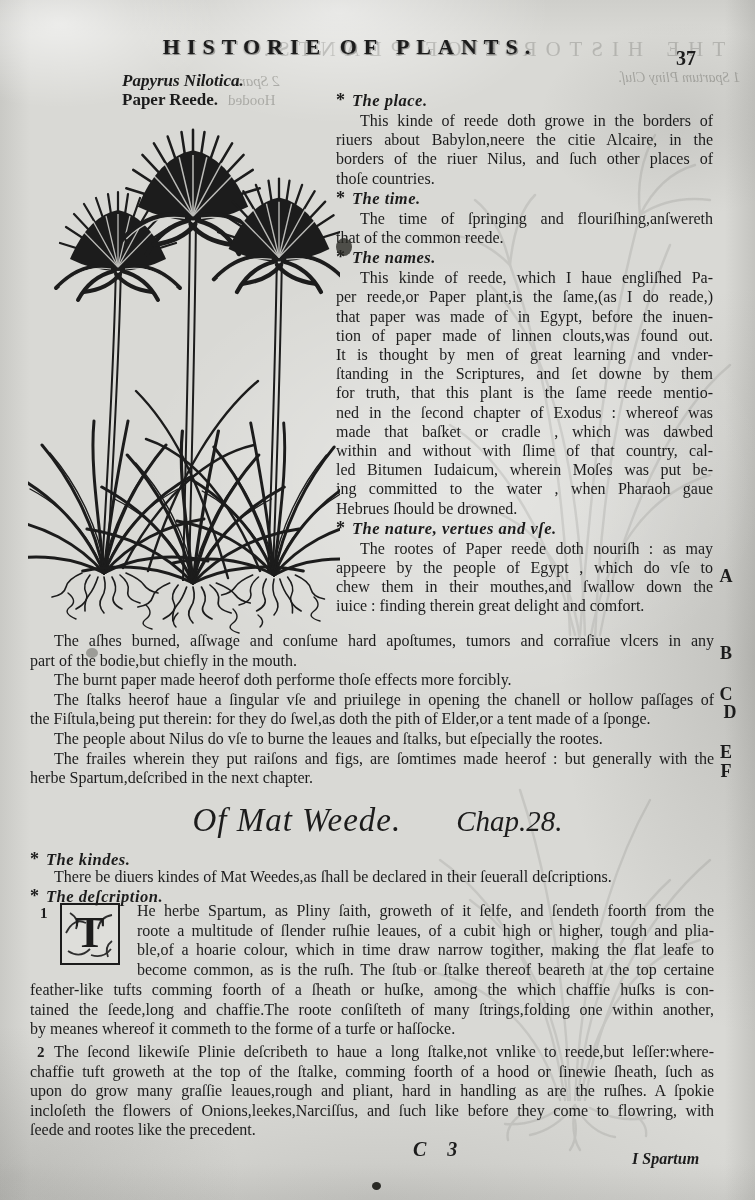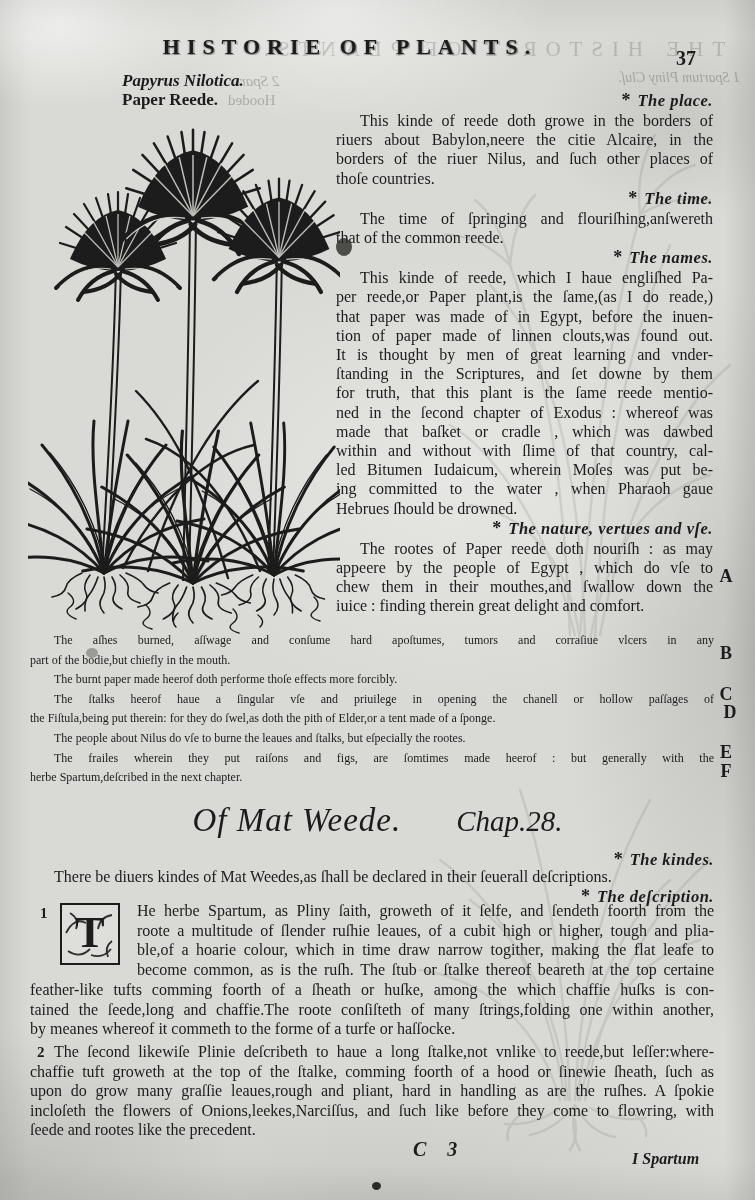--- a/index.html
+++ b/index.html
@@ -47,27 +47,27 @@
   .cap2{top:90px;left:122px;font-size:17px;font-weight:600;z-index:3;}
   .ghost-cap1{top:73px;left:232px;font-size:15px;}
   .ghost-cap2{top:92px;left:228px;font-size:15px;font-style:normal;}
   .ghost-tr1{top:70px;left:560px;width:180px;font-size:14px;text-align:left;}
   
   .jline{text-align:justify;text-align-last:justify;}
   .jline.last{text-align-last:left;}
   .para .jline:first-child{text-indent:24px;}
   .noind .jline:first-child{text-indent:0;}
   .alljust .jline.last{text-align-last:justify;}
-  .shead{text-align:right;font-size:16.5px;line-height:18px;margin:1px 0 1px;}
+  .shead{text-align:left;font-size:16.5px;line-height:18px;margin:1px 0 1px;}
   .shead .mark{font-weight:700;font-style:normal;margin-right:7px;font-size:18px;}
   .shead .ht{font-style:italic;font-weight:600;letter-spacing:.5px;}
   
   .rightcol{top:90px;left:336px;width:377px;font-size:16px;line-height:19.2px;z-index:3;}
   
-  .bodyblock{top:631px;left:30px;width:684px;font-size:12px;line-height:19.6px;z-index:3;}
+  .bodyblock{top:631px;left:30px;width:684px;font-size:16px;line-height:19.6px;z-index:3;}
   .mletter{font-size:18px;font-weight:700;z-index:3;width:20px;text-align:center;}
   
   .chap{top:802px;left:0;width:755px;text-align:center;z-index:3;}
   .chap .t1{font-style:italic;font-size:33px;letter-spacing:1px;margin-right:55px;}
   .chap .t2{font-style:italic;font-size:29px;}
   .kindhead{top:849px;left:30px;width:684px;z-index:3;}
   .kindline{top:868px;left:30px;width:684px;font-size:16px;text-indent:24px;z-index:3;}
   .deschead{top:886px;left:30px;width:684px;z-index:3;}
   
   .itemnum{font-size:15px;font-weight:700;z-index:3;}

